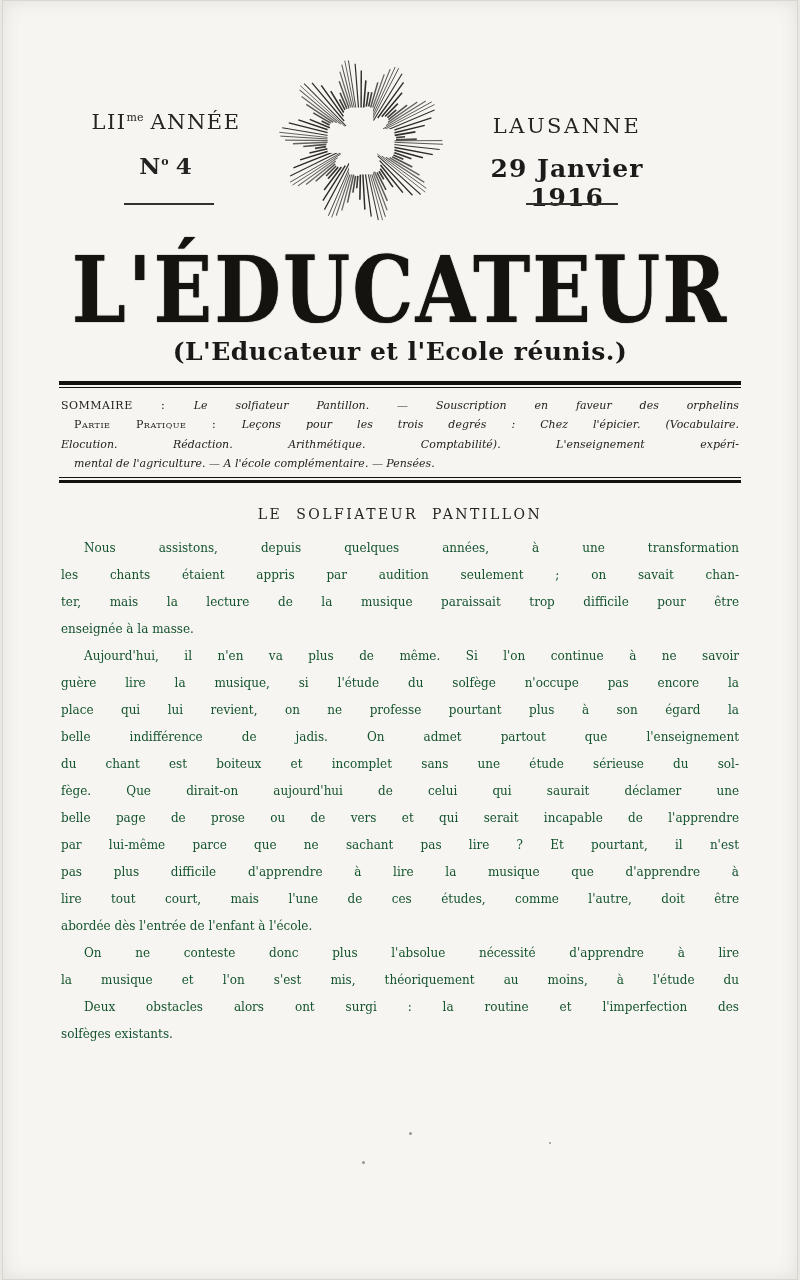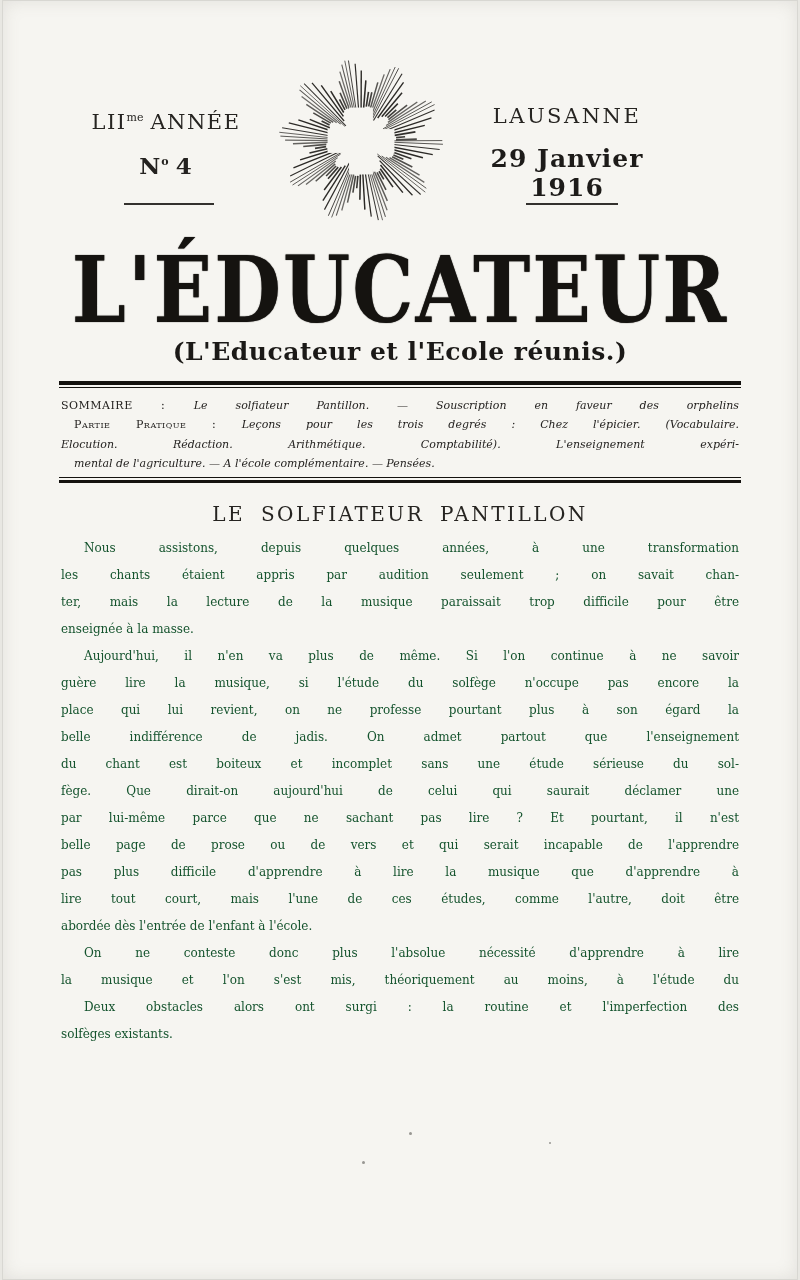--- a/index.html
+++ b/index.html
@@ -8,21 +8,21 @@
     background:#f6f5f1;color:#211f1c;overflow:hidden;
     font-family:"DejaVu Serif", serif;
     box-shadow:inset 0 0 0 1px #d8d7d2, inset 0 0 18px rgba(120,115,105,.18);
   }
   
   .hdr-left{position:absolute;left:84px;top:110px;width:160px;text-align:center;}
   .annee{font-size:21px;letter-spacing:1.5px;white-space:nowrap;color:#262421;}
   .annee sup,.numero sup{font-size:11px;vertical-align:super;letter-spacing:0;}
   .annee .rest,.numero .rest{margin-left:7px;}
   .numero{margin-top:18px;font-size:23px;font-weight:bold;letter-spacing:1px;color:#242220;}
-  .hdr-right{position:absolute;left:450px;top:104px;width:230px;text-align:center;}
+  .hdr-right{position:absolute;left:450px;top:114px;width:230px;text-align:center;}
   .city{font-size:21px;letter-spacing:2.5px;color:#262421;}
   .date{margin-top:16px;font-size:25px;font-weight:bold;letter-spacing:1px;color:#1d1b19;}
   .hrule{position:absolute;height:0;border-top:2px solid #33312e;}
   .hrule.left{left:122px;top:203px;width:90px;}
   .hrule.right{left:524px;top:203px;width:92px;}
   .emblem{position:absolute;left:273px;top:55px;width:172px;height:172px;}
   .emblem svg{width:100%;height:100%;}
   
   main{padding:242px 59px 0;}
   h1.mast{
@@ -37,21 +37,21 @@
   .drule.top{margin-top:15px;height:2px;border-top:4px solid #14120f;border-bottom:1px solid #14120f;}
   .drule.bottom{margin-top:4px;height:2px;border-top:1px solid #14120f;border-bottom:3px solid #14120f;}
   .sommaire{margin-top:8px;font-size:11px;line-height:19.3px;color:#242220;}
   .sommaire .sline{padding-left:13px;}
   .sommaire .sline:nth-child(1),.sommaire .sline:nth-child(3){padding-left:0;}
   .seg-label{letter-spacing:.5px;}
   .seg-smallcaps{font-variant:small-caps;letter-spacing:.5px;}
   .seg-italic{font-style:italic;}
   .jl{text-align:justify;text-align-last:justify;}
   .ll{text-align:left;text-align-last:left;}
-  h2.headline{margin:20px 0 10px;font-weight:normal;font-size:20px;line-height:22px;
+  h2.headline{margin:20px 0 10px;font-weight:normal;font-size:14px;line-height:22px;
     letter-spacing:2.5px;word-spacing:7px;text-align:center;color:#262421;}
   .para{font-size:12px;line-height:27px;color:#14532d;margin:0;}
   .para .bl.fi{text-indent:23px;}
   
   .speck{position:absolute;width:3px;height:3px;border-radius:50%;background:#4a4845;opacity:.55;}
   .speck.s1{left:407px;top:1132px;}
   .speck.s2{left:360px;top:1161px;}
   .speck.s3{left:547px;top:1142px;width:2px;height:2px;}
 </style>
 </head>
@@ -200,22 +200,22 @@
         <div class="bl jl">ter, mais la lecture de la musique paraissait trop difficile pour être</div>
         <div class="bl ll">enseignée à la masse.</div>
       </div>
     <div class="para">
         <div class="bl jl fi">Aujourd'hui, il n'en va plus de même. Si l'on continue à ne savoir</div>
         <div class="bl jl">guère lire la musique, si l'étude du solfège n'occupe pas encore la</div>
         <div class="bl jl">place qui lui revient, on ne professe pourtant plus à son égard la</div>
         <div class="bl jl">belle indifférence de jadis. On admet partout que l'enseignement</div>
         <div class="bl jl">du chant est boiteux et incomplet sans une étude sérieuse du sol-</div>
         <div class="bl jl">fège. Que dirait-on aujourd'hui de celui qui saurait déclamer une</div>
+        <div class="bl jl">belle page de prose ou de vers et qui serait incapable de l'apprendre</div>
         <div class="bl jl">par lui-même parce que ne sachant pas lire ? Et pourtant, il n'est</div>
-        <div class="bl jl">belle page de prose ou de vers et qui serait incapable de l'apprendre</div>
         <div class="bl jl">pas plus difficile d'apprendre à lire la musique que d'apprendre à</div>
         <div class="bl jl">lire tout court, mais l'une de ces études, comme l'autre, doit être</div>
         <div class="bl ll">abordée dès l'entrée de l'enfant à l'école.</div>
       </div>
     <div class="para">
         <div class="bl jl fi">On ne conteste donc plus l'absolue nécessité d'apprendre à lire</div>
         <div class="bl jl">la musique et l'on s'est mis, théoriquement au moins, à l'étude du</div>
       </div>
     <div class="para">
         <div class="bl jl fi">Deux obstacles alors ont surgi : la routine et l'imperfection des</div>

